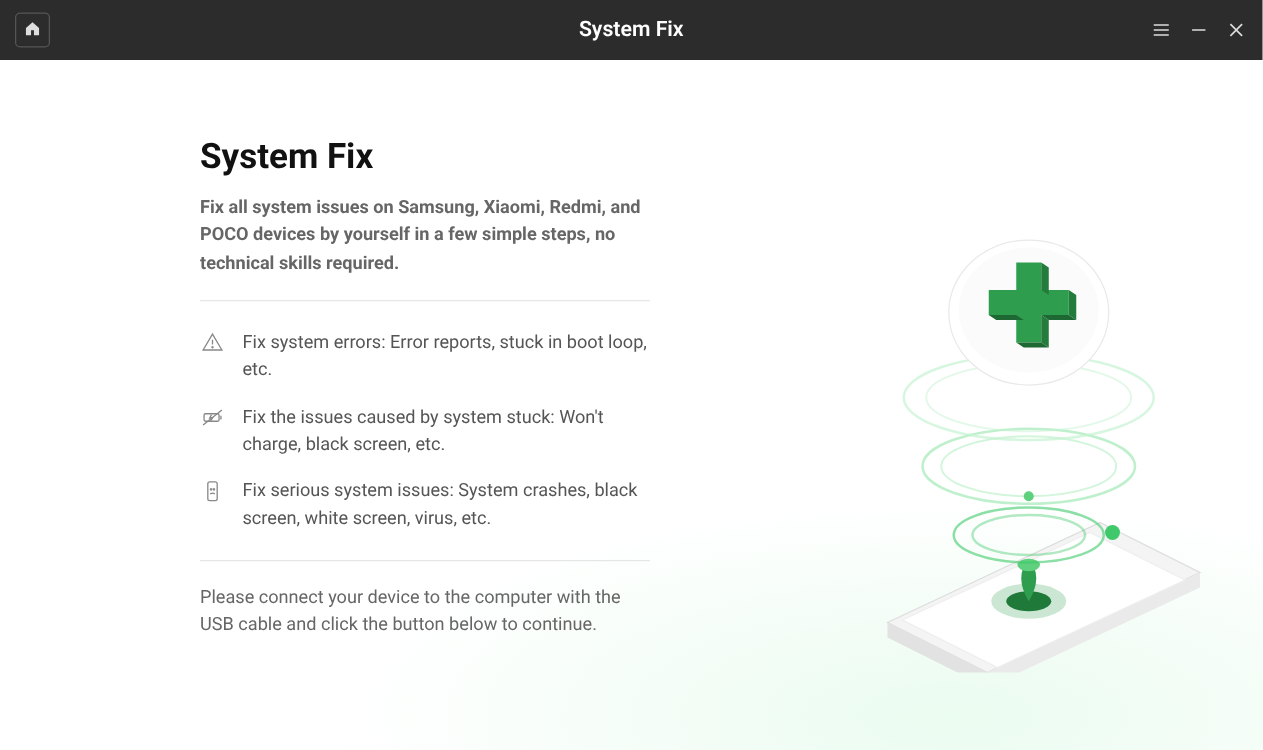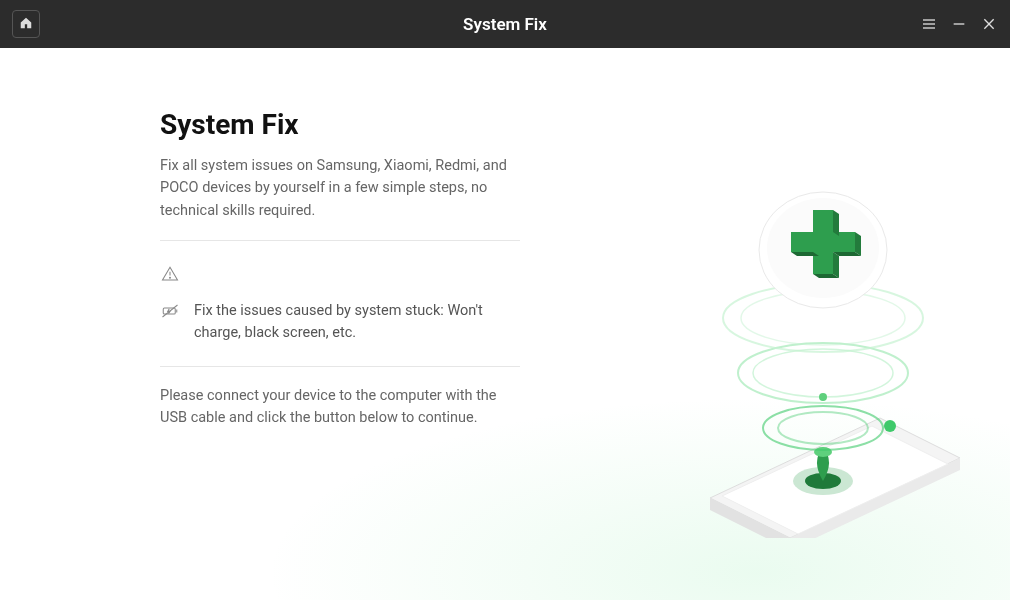--- a/index.html
+++ b/index.html
@@ -107,20 +107,21 @@
       font-weight: 700;
       color: #111;
       margin-bottom: 14px;
     }
     .description {
       font-size: 14.5px;
       color: #666;
       line-height: 1.55;
       max-width: 490px;
       margin-bottom: 18px;
+      font-weight: bold;
     }
     .divider {
       border: none;
       border-top: 1px solid #e6e6e6;
       margin: 0;
     }
     .feature-list {
       padding: 14px 0;
     }
     .feature-item {
@@ -214,31 +215,45 @@
 
     <div class="feature-list">
       <div class="feature-item">
         <span class="icon-slot">
           <svg viewBox="0 0 24 24">
               <path d="M12 3 L22 20 L2 20 Z"></path>
               <line x1="12" y1="9" x2="12" y2="14"></line>
               <circle cx="12" cy="17" r="0.6" fill="#888"></circle>
             </svg>
         </span>
+        <span class="feature-text">Fix system errors: Error reports, stuck in boot loop, etc.</span>
       </div>
       <div class="feature-item">
         <span class="icon-slot">
           <svg viewBox="0 0 24 24">
               <rect x="3" y="8" width="16" height="8" rx="1.5"></rect>
               <line x1="21" y1="10" x2="21" y2="14"></line>
               <polyline points="11,9 9,12.5 12,12.5 10,15.5"></polyline>
               <line x1="2" y1="20" x2="22" y2="4"></line>
             </svg>
         </span>
         <span class="feature-text">Fix the issues caused by system stuck: Won't charge, black screen, etc.</span>
+      </div>
+      <div class="feature-item">
+        <span class="icon-slot">
+          <svg viewBox="0 0 24 24">
+              <rect x="7" y="2" width="10" height="20" rx="2"></rect>
+              <line x1="9.5" y1="9" x2="11.5" y2="11"></line>
+              <line x1="11.5" y1="9" x2="9.5" y2="11"></line>
+              <line x1="12.5" y1="9" x2="14.5" y2="11"></line>
+              <line x1="14.5" y1="9" x2="12.5" y2="11"></line>
+              <path d="M9.5 15 q2.5 -2 5 0"></path>
+            </svg>
+        </span>
+        <span class="feature-text">Fix serious system issues: System crashes, black screen, white screen, virus, etc.</span>
       </div>
     </div>
 
     <hr class="divider">
 
     <p class="instruction">Please connect your device to the computer with the USB cable and click the button below to continue.</p>
 
   </div>
 
   <div class="right-col">

